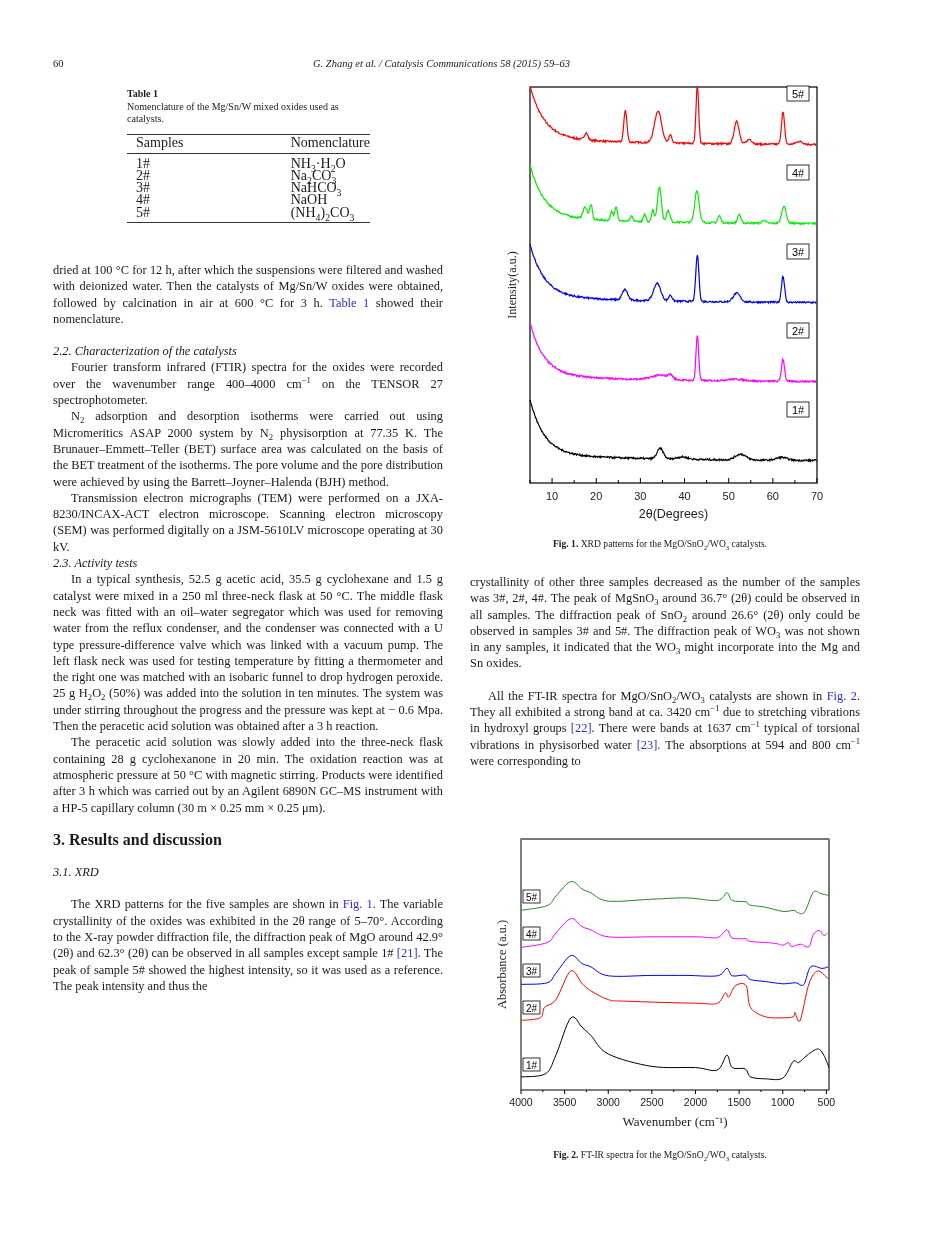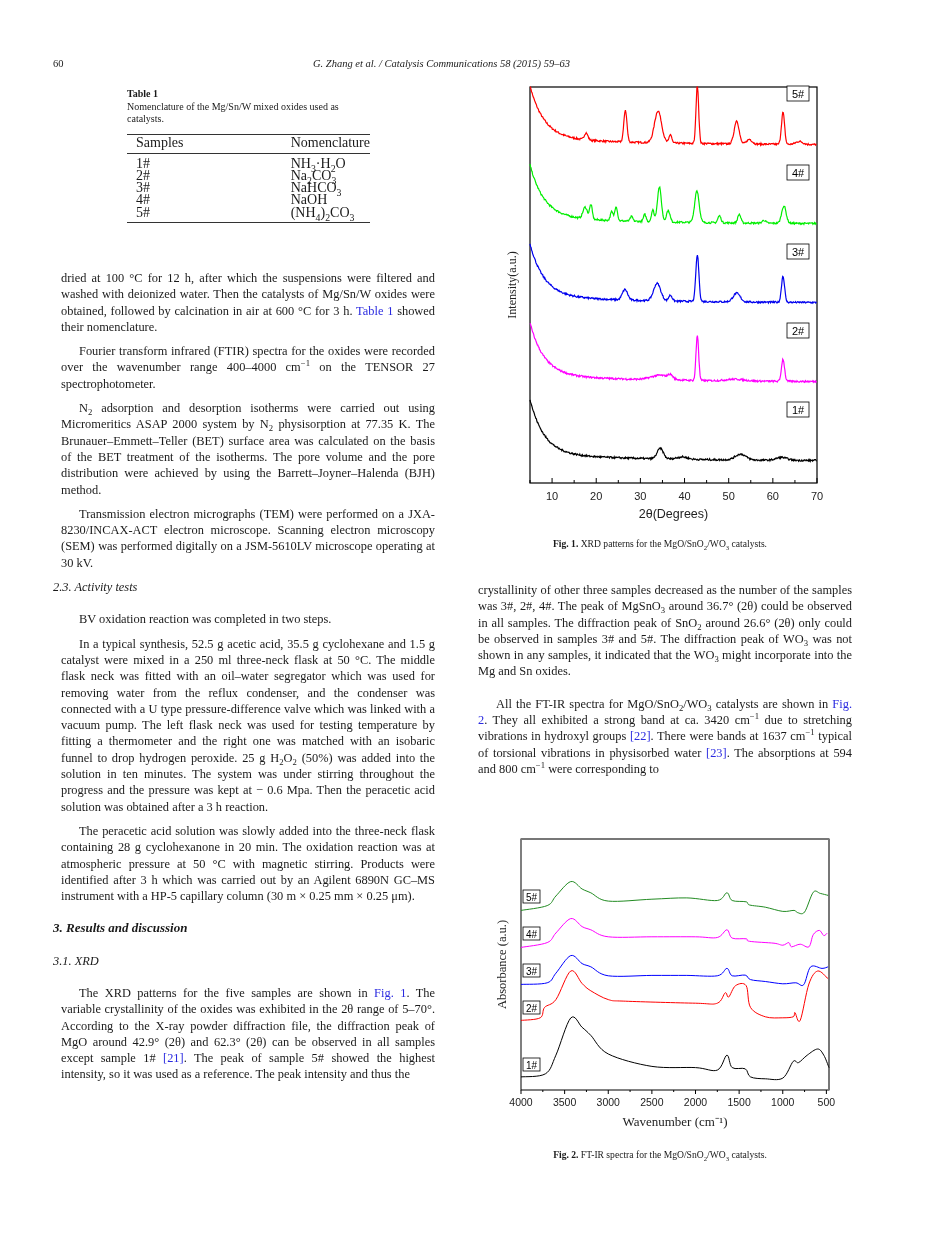--- a/index.html
+++ b/index.html
@@ -16,24 +16,24 @@
   .tbl { width:100%; border-collapse:collapse; margin-top:8px; font-size:14px; }
   .tbl th { font-weight:normal; text-align:left; padding:2px 0 2px 9px; border-top:1.5px solid #333; border-bottom:1px solid #333; height:14px; }
   .tbl td { padding:0 0 0 9px; line-height:12.3px; }
   .tbl tr:first-child td { padding-top:4px; }
   .tbl tr:last-child td { padding-bottom:3px; border-bottom:1.5px solid #333; }
   .tbl .c2 { padding-left:0; width:64px; }
   sub, sup { font-size:70%; line-height:0; }
 
   
   .col { font-size:12.4px; line-height:16.3px; text-align:justify; width:390px; }
-  .col p { margin:8px; text-indent:18px; }
+  .col p { margin:0; text-indent:18px; }
   .col p.noind { text-indent:0; }
   .sec-h { font-style:italic; font-size:12.4px; }
-  .sec-b { font-weight:bold; font-size:13px;font-style:italic; }
+  .sec-b { font-weight:bold; font-size:16px; }
 
   .figcap { font-size:9.6px; text-align:center; }
   .figcap b { font-weight:bold; }
   svg text { font-family:"Liberation Sans", sans-serif; }
 </style>
 </head>
 <body>
 
 <div class="abs hdr-page">60</div>
 <div class="abs hdr-journal">G. Zhang et al. / Catalysis Communications 58 (2015) 59–63</div>
@@ -68,25 +68,25 @@
         <tr>
           <td>5#</td>
           <td class="c2">(NH<sub>4</sub>)<sub>2</sub>CO<sub>3</sub></td>
         </tr>
       </tbody>
   </table>
 </div>
 
 <div class="abs col" style="left:53px; top:262px;">
   <p class="noind">dried at 100 °C for 12 h, after which the suspensions were filtered and washed with deionized water. Then the catalysts of Mg/Sn/W oxides were obtained, followed by calcination in air at 600 °C for 3 h. <span class="link">Table 1</span> showed their nomenclature.</p>
+  <div class="sec-h" style="margin-top:16px;">2.2. Characterization of the catalysts</div>
   <p>Fourier transform infrared (FTIR) spectra for the oxides were recorded over the wavenumber range 400–4000 cm<sup>−1</sup> on the TENSOR 27 spectrophotometer.</p>
   <p>N<sub>2</sub> adsorption and desorption isotherms were carried out using Micromeritics ASAP 2000 system by N<sub>2</sub> physisorption at 77.35 K. The Brunauer–Emmett–Teller (BET) surface area was calculated on the basis of the BET treatment of the isotherms. The pore volume and the pore distribution were achieved by using the Barrett–Joyner–Halenda (BJH) method.</p>
   <p>Transmission electron micrographs (TEM) were performed on a JXA-8230/INCAX-ACT electron microscope. Scanning electron microscopy (SEM) was performed digitally on a JSM-5610LV microscope operating at 30 kV.</p>
   <div class="sec-h" style="margin-top:0;">2.3. Activity tests</div>
-  <p style="margin-top:16px;">BV oxidation reaction was completed in two steps.</p>
   <p>In a typical synthesis, 52.5 g acetic acid, 35.5 g cyclohexane and 1.5 g catalyst were mixed in a 250 ml three-neck flask at 50 °C. The middle flask neck was fitted with an oil–water segregator which was used for removing water from the reflux condenser, and the condenser was connected with a U type pressure-difference valve which was linked with a vacuum pump. The left flask neck was used for testing temperature by fitting a thermometer and the right one was matched with an isobaric funnel to drop hydrogen peroxide. 25 g H<sub>2</sub>O<sub>2</sub> (50%) was added into the solution in ten minutes. The system was under stirring throughout the progress and the pressure was kept at − 0.6 Mpa. Then the peracetic acid solution was obtained after a 3 h reaction.</p>
   <p>The peracetic acid solution was slowly added into the three-neck flask containing 28 g cyclohexanone in 20 min. The oxidation reaction was at atmospheric pressure at 50 °C with magnetic stirring. Products were identified after 3 h which was carried out by an Agilent 6890N GC–MS instrument with a HP-5 capillary column (30 m × 0.25 mm × 0.25 μm).</p>
   <div class="sec-b" style="margin-top:16px;">3. Results and discussion</div>
   <div class="sec-h" style="margin-top:16px;">3.1. XRD</div>
   <p style="margin-top:16px;">The XRD patterns for the five samples are shown in <span class="link">Fig. 1</span>. The variable crystallinity of the oxides was exhibited in the 2θ range of 5–70°. According to the X-ray powder diffraction file, the diffraction peak of MgO around 42.9° (2θ) and 62.3° (2θ) can be observed in all samples except sample 1# <span class="link">[21]</span>. The peak of sample 5# showed the highest intensity, so it was used as a reference. The peak intensity and thus the</p>
 </div>
 
 <div class="abs col" style="left:470px; top:574px;">
   <p class="noind">crystallinity of other three samples decreased as the number of the samples was 3#, 2#, 4#. The peak of MgSnO<sub>3</sub> around 36.7° (2θ) could be observed in all samples. The diffraction peak of SnO<sub>2</sub> around 26.6° (2θ) only could be observed in samples 3# and 5#. The diffraction peak of WO<sub>3</sub> was not shown in any samples, it indicated that the WO<sub>3</sub> might incorporate into the Mg and Sn oxides.</p>
   <p style="margin-top:16px;">All the FT-IR spectra for MgO/SnO<sub>2</sub>/WO<sub>3</sub> catalysts are shown in <span class="link">Fig. 2</span>. They all exhibited a strong band at ca. 3420 cm<sup>−1</sup> due to stretching vibrations in hydroxyl groups <span class="link">[22]</span>. There were bands at 1637 cm<sup>−1</sup> typical of torsional vibrations in physisorbed water <span class="link">[23]</span>. The absorptions at 594 and 800 cm<sup>−1</sup> were corresponding to</p>

